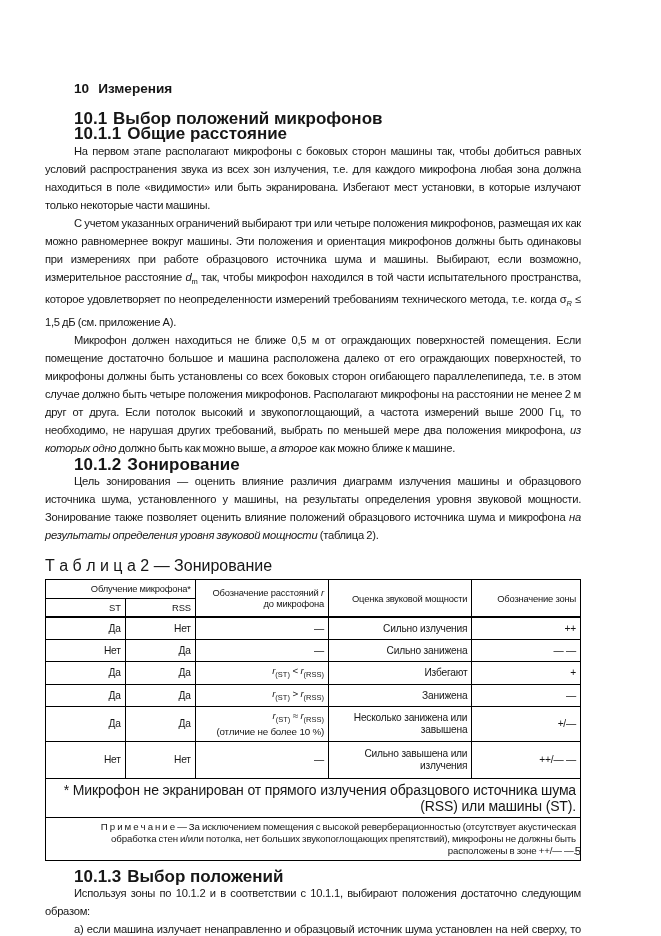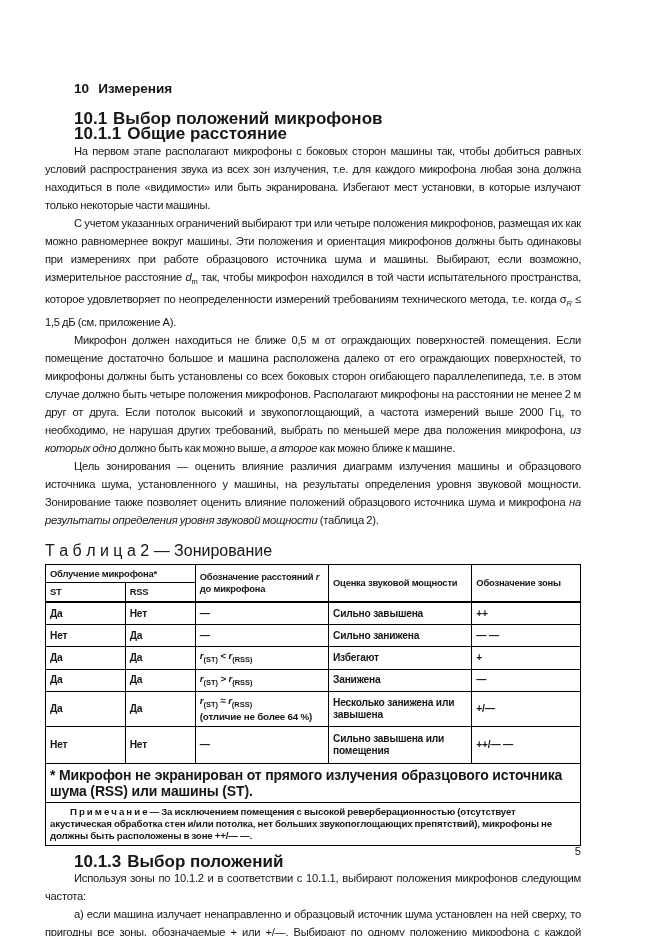--- a/index.html
+++ b/index.html
@@ -20,22 +20,22 @@
   }
   .it{font-style:italic;}
   sub{font-size:7.5px;vertical-align:-2.5px;letter-spacing:0;}
   .var{font-style:italic;}
   .tbl-caption{font-size:16px;margin:13px 0 4px 0;letter-spacing:0;}
   table.ztable{
     border-collapse:collapse;width:100%;table-layout:fixed;
     font-size:10.2px;letter-spacing:-0.2px;
   }
   table.ztable th,table.ztable td{
-    border:1px solid #000;text-align:left;vertical-align:middle;
-    padding:3px 4px;font-weight:bold;
+    border:1px solid #000;text-align:right;vertical-align:middle;
+    padding:3px 4px;font-weight:normal;
   }
   thead.hd{border-bottom:2px solid #000;}
   thead.hd th{font-size:9.4px;line-height:11.6px;}
   td.c{height:15px;line-height:12px;}
   td.formula{font-size:9.8px;}
   td.foot{
     text-align:center;font-size:14px;letter-spacing:-0.15px;padding:5px 4px;
   }
   td.note{
     text-align:justify;font-size:9.7px;line-height:12px;padding:4px 7px 5px 7px;
@@ -66,20 +66,23 @@
     <div class="hsub">
       <span class="num">10.1.1</span><span>Общие расстояние</span>
     </div>
 
     <p class="body">На первом этапе располагают микрофоны с боковых сторон машины так, чтобы добиться равных условий распространения звука из всех зон излучения, т.е. для каждого микрофона любая зона должна находиться в поле «видимости» или быть экранирована. Избегают мест установки, в которые излучают только некоторые части машины.</p>
 
     <p class="body"><span>С учетом указанных ограничений выбирают три или четыре положения микрофонов, размещая их как можно равномернее вокруг машины. Эти положения и ориентация микрофонов должны быть одинаковы при измерениях при работе образцового источника шума и машины. Выбирают, если возможно, измерительное расстояние </span><span class="var">d</span><sub>m</sub><span> так, чтобы микрофон находился в той части испытательного пространства, которое удовлетворяет по неопределенности измерений требованиям технического метода, т.е. когда </span><span>σ</span><sub class="var">R</sub><span> ≤ 1,5 дБ (см. приложение А).</span></p>
 
     <p class="body"><span>Микрофон должен находиться не ближе 0,5 м от ограждающих поверхностей помещения. Если помещение достаточно большое и машина расположена далеко от его ограждающих поверхностей, то микрофоны должны быть установлены со всех боковых сторон огибающего параллелепипеда, т.е. в этом случае должно быть четыре положения микрофонов. Располагают микрофоны на расстоянии не менее 2 м друг от друга. Если потолок высокий и звукопоглощающий, а частота измерений выше 2000 Гц, то необходимо, не нарушая других требований, выбрать по меньшей мере два положения микрофона, </span><span class="it">из которых одно</span><span> должно быть как можно выше, </span><span class="it">а второе</span><span> как можно ближе к машине.</span></p>
 
+    <div class="hsub">
+      <span class="num">10.1.2</span><span>Зонирование</span>
+    </div>
 
     <p class="body"><span>Цель зонирования — оценить влияние различия диаграмм излучения машины и образцового источника шума, установленного у машины, на результаты определения уровня звуковой мощности. Зонирование также позволяет оценить влияние положений образцового источника шума и микрофона </span><span class="it">на результаты определения уровня звуковой мощности</span><span> (таблица 2).</span></p>
 
     <div class="tbl-caption">Т а б л и ц а  2 — Зонирование</div>
 
     <table class="ztable">
       <colgroup>
         <col style="width:14.9%">
           <col style="width:13.1%">
           <col style="width:24.9%">
@@ -96,21 +99,21 @@
         <tr>
           <th>ST</th>
           <th>RSS</th>
         </tr>
       </thead>
       <tbody>
         <tr>
           <td class="c">Да</td>
           <td class="c">Нет</td>
           <td class="c">—</td>
-          <td class="c">Сильно завышена</td>
+          <td class="c">Сильно излучения</td>
           <td class="c">++</td>
         </tr>
         <tr>
           <td class="c">Нет</td>
           <td class="c">Да</td>
           <td class="c">—</td>
           <td class="c">Сильно занижена</td>
           <td class="c">— —</td>
         </tr>
         <tr>
@@ -123,43 +126,43 @@
         <tr>
           <td class="c">Да</td>
           <td class="c">Да</td>
           <td class="c formula"><span class="var">r</span><sub>(ST)</sub><span> &gt; </span><span class="var">r</span><sub>(RSS)</sub></td>
           <td class="c">Занижена</td>
           <td class="c">—</td>
         </tr>
         <tr>
           <td class="c">Да</td>
           <td class="c">Да</td>
-          <td class="c formula"><span class="var">r</span><sub>(ST)</sub><span> ≈ </span><span class="var">r</span><sub>(RSS)</sub><br><span>(отличие не более 64 %)</span></td>
+          <td class="c formula"><span class="var">r</span><sub>(ST)</sub><span> ≈ </span><span class="var">r</span><sub>(RSS)</sub><br><span>(отличие не более 10 %)</span></td>
           <td class="c">Несколько занижена или завышена</td>
           <td class="c">+/—</td>
         </tr>
         <tr>
           <td class="c" style="height:30px">Нет</td>
           <td class="c">Нет</td>
           <td class="c">—</td>
-          <td class="c">Сильно завышена или помещения</td>
+          <td class="c">Сильно завышена или излучения</td>
           <td class="c">++/— —</td>
         </tr>
         <tr>
           <td class="foot" colspan="5">* Микрофон не экранирован от прямого излучения образцового источника шума (RSS) или машины (ST).</td>
         </tr>
         <tr>
           <td class="note" colspan="5"><span class="indent"></span><span>П р и м е ч а н и е </span><span>— За исключением помещения с высокой реверберационностью (отсутствует акустическая обработка стен и/или потолка, нет больших звукопоглощающих препятствий), микрофоны не должны быть расположены в зоне ++/— —.</span></td>
         </tr>
       </tbody>
     </table>
 
     <div class="hsub mt18">
       <span class="num">10.1.3</span><span>Выбор положений</span>
     </div>
 
-    <p class="body">Используя зоны по 10.1.2 и в соответствии с 10.1.1, выбирают положения микрофонов следующим частота:</p>
+    <p class="body">Используя зоны по 10.1.2 и в соответствии с 10.1.1, выбирают положения достаточно следующим образом:</p>
     <p class="body mt4">a) если машина излучает ненаправленно и образцовый источник шума установлен на ней сверху, то пригодны все зоны, обозначаемые + или +/—. Выбирают по одному положению микрофона с каждой свободной боковой стороны машины;</p>
 
   </div>
 
   <div class="page-num">5</div>
 </div>
 
 </body></html>

